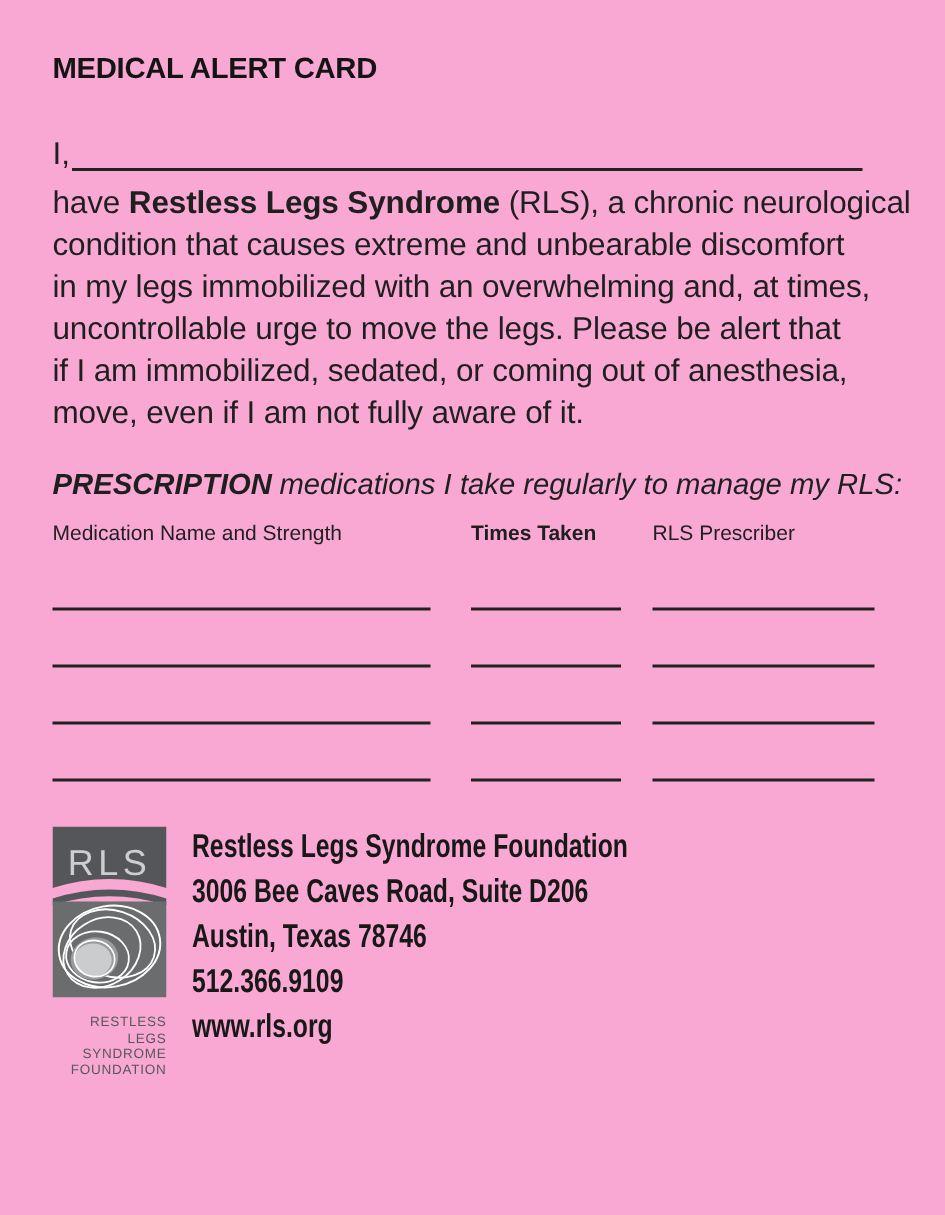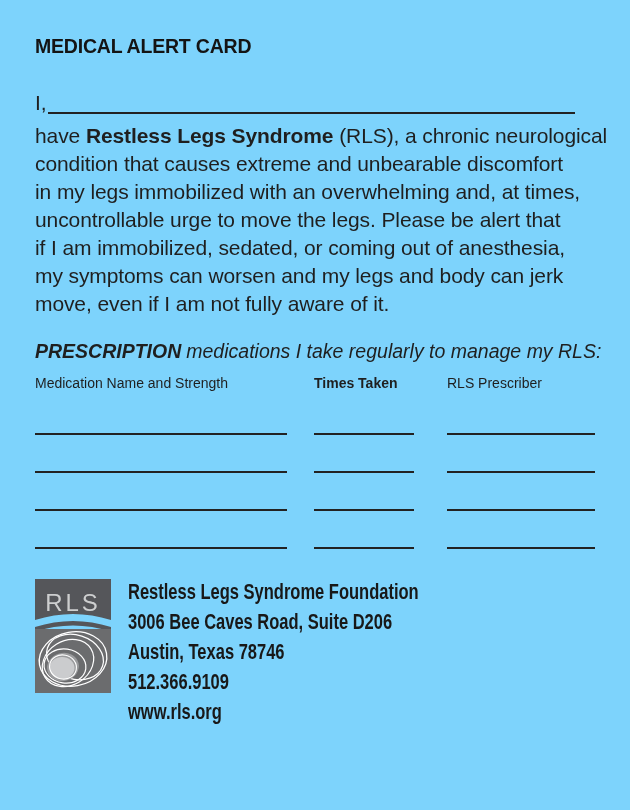--- a/index.html
+++ b/index.html
@@ -1,20 +1,20 @@
 <!DOCTYPE html>
 <html><head>
 <meta charset="utf-8">
 <style>
   html, body { margin: 0; padding: 0; background: #ffffff; }
   .card {
     position: relative;
     width: 630px;
     height: 810px;
-    background: #7dd3fc;
+    background: #f9a8d4;
     box-sizing: border-box;
     padding: 36px 28px 0 35px;
     font-family: "Liberation Sans", sans-serif;
     color: #1f1f1f;
     overflow: hidden;
   }
   .title {
     margin: 0;
     font-size: 19.5px;
     line-height: 20px;
@@ -49,21 +49,21 @@
     margin-top: 21px;
     font-size: 19.5px;
     line-height: 25px;
     white-space: nowrap;
   }
   .rx-label { font-weight: bold; font-style: italic; }
   .rx-note { font-style: italic; margin-left: 5px; text-align: center; }
   .rx-cols { display: flex; margin-top: 8px; font-size: 14px; line-height: 22px; }
   .c1 { width: 252px; }
   .c2 { width: 100px; margin-left: 27px; font-weight: bold; }
-  .c3 { width: 148px; margin-left: 33px; }
+  .c3 { width: 148px; margin-left: 21px; }
   .rx-cols div { white-space: nowrap; }
   #rx-rows { margin-top: 3px; }
   .rx-row { display: flex; height: 38px; }
   .rx-row .cell { border-bottom: 2px solid #222222; box-sizing: border-box; }
   .footer { display: flex; margin-top: 30px; }
   .logo { width: 76px; flex: 0 0 auto; }
   .logo-caption {
     margin-top: 6px;
     font-size: 9px;
     line-height: 10.5px;
@@ -95,21 +95,20 @@
     <span>I,</span>
     <span class="fill-line"></span>
   </div>
 
   <div class="paragraph">
     <div class="para-line"><span>have </span><b>Restless Legs Syndrome</b><span> (RLS), a chronic neurological</span></div>
     <div class="para-line">condition that causes extreme and unbearable discomfort</div>
     <div class="para-line">in my legs immobilized with an overwhelming and, at times,</div>
     <div class="para-line">uncontrollable urge to move the legs. Please be alert that</div>
     <div class="para-line">if I am immobilized, sedated, or coming out of anesthesia,</div>
-    <div class="para-line">my symptoms can worsen and my legs and body can jerk</div>
     <div class="para-line">move, even if I am not fully aware of it.</div>
   </div>
 
   <div class="rx-header">
     <span class="rx-label">PRESCRIPTION</span><span class="rx-note">medications I take regularly to manage my RLS:</span>
   </div>
 
   <div class="rx-cols">
     <div class="c1">Medication Name and Strength</div>
     <div class="c2">Times Taken</div>
@@ -149,20 +148,25 @@
           <rect width="76" height="64" fill="#6B6C6E"></rect>
           <ellipse cx="38" cy="30" rx="34" ry="27" transform="rotate(-10 38 30)" fill="none" stroke="#ffffff" stroke-width="1.3"></ellipse>
           <ellipse cx="40" cy="28" rx="29" ry="22" transform="rotate(18 40 28)" fill="none" stroke="#ffffff" stroke-width="1.2"></ellipse>
           <ellipse cx="33" cy="34" rx="27" ry="22" transform="rotate(-32 33 34)" fill="none" stroke="#ffffff" stroke-width="1.2"></ellipse>
           <ellipse cx="30" cy="37" rx="21" ry="17" transform="rotate(8 30 37)" fill="none" stroke="#ffffff" stroke-width="1.2"></ellipse>
           <ellipse cx="28" cy="38" rx="16" ry="14" transform="rotate(-15 28 38)" fill="#9A9B9D"></ellipse>
           <ellipse cx="27" cy="39" rx="12.5" ry="11" fill="#CBCCCE"></ellipse>
           <ellipse cx="28" cy="38" rx="13.5" ry="12" transform="rotate(12 28 38)" fill="none" stroke="#ffffff" stroke-width="1.1"></ellipse>
         </g>
       </svg>
+      <div class="logo-caption">
+        <div>RESTLESS LEGS</div>
+        <div>SYNDROME</div>
+        <div>FOUNDATION</div>
+      </div>
     </div>
     <div class="contact">
       <div>Restless Legs Syndrome Foundation</div>
       <div>3006 Bee Caves Road, Suite D206</div>
       <div>Austin, Texas 78746</div>
       <div>512.366.9109</div>
       <div>www.rls.org</div>
     </div>
   </div>
 

